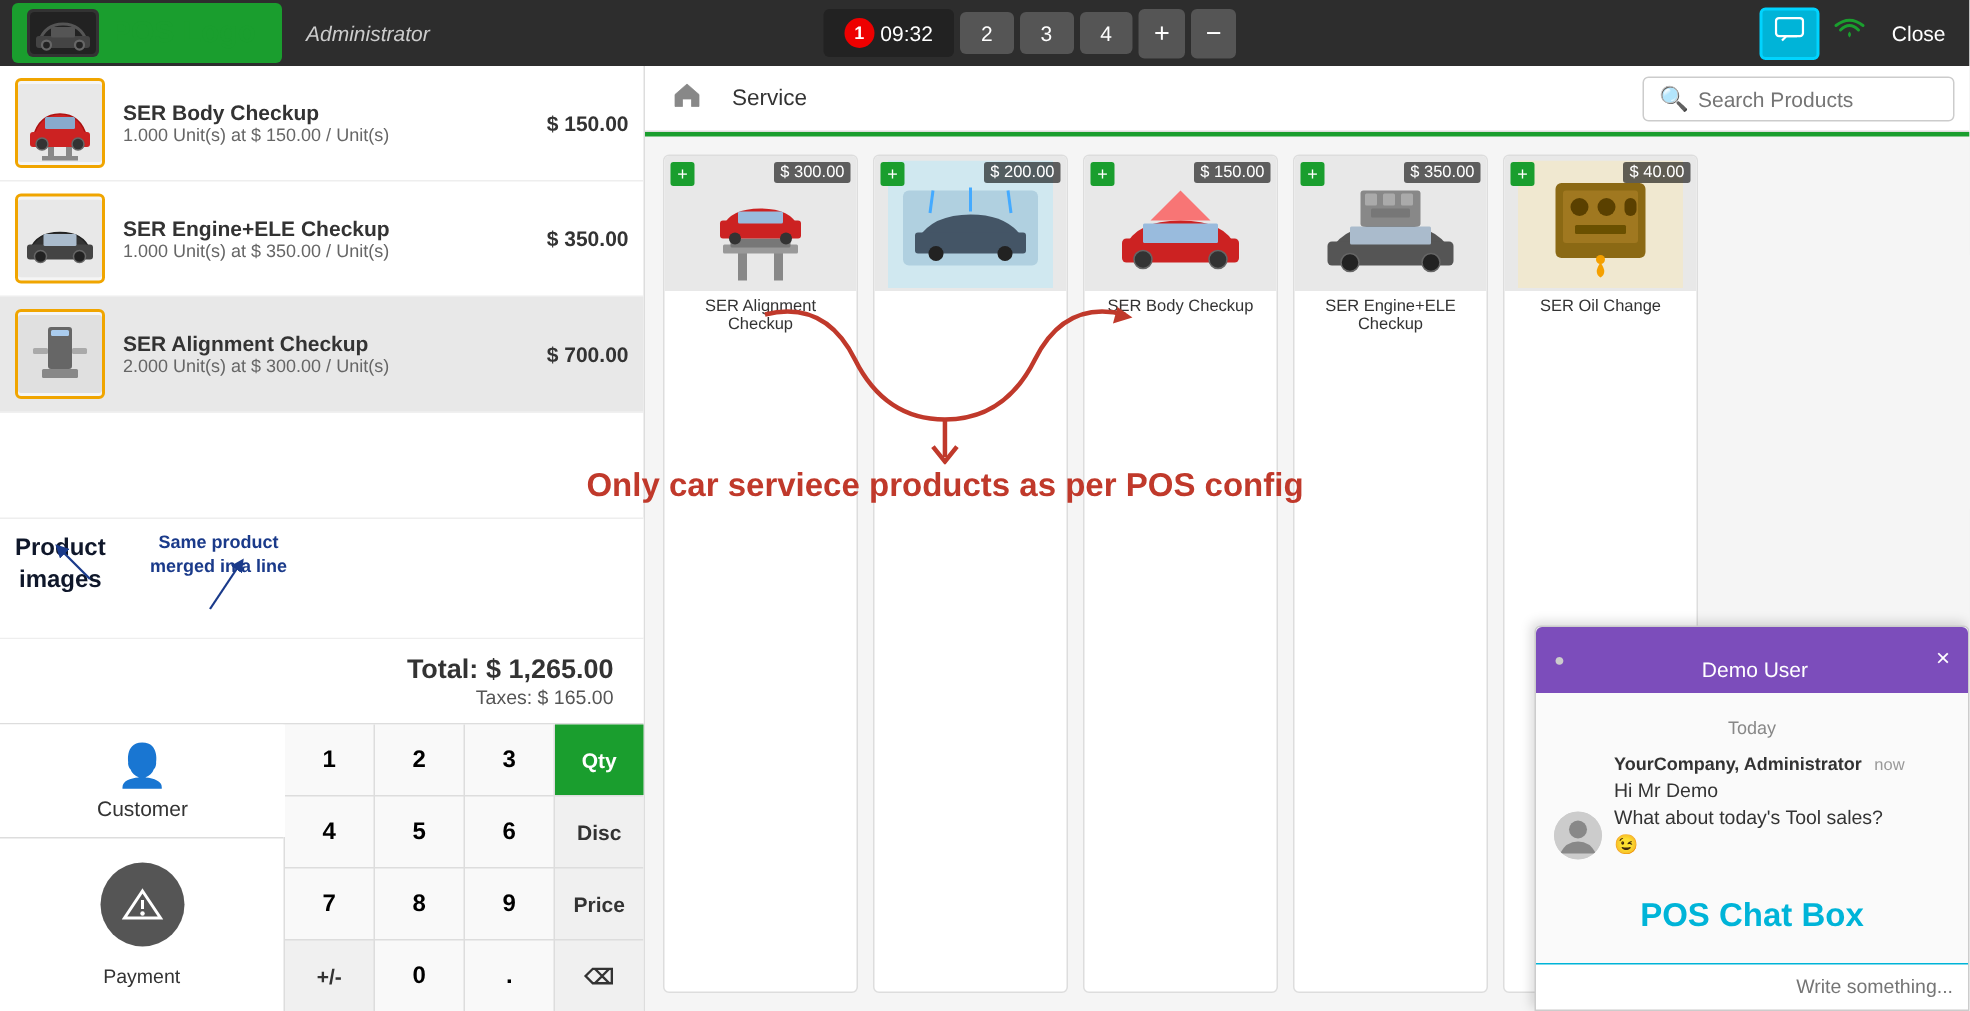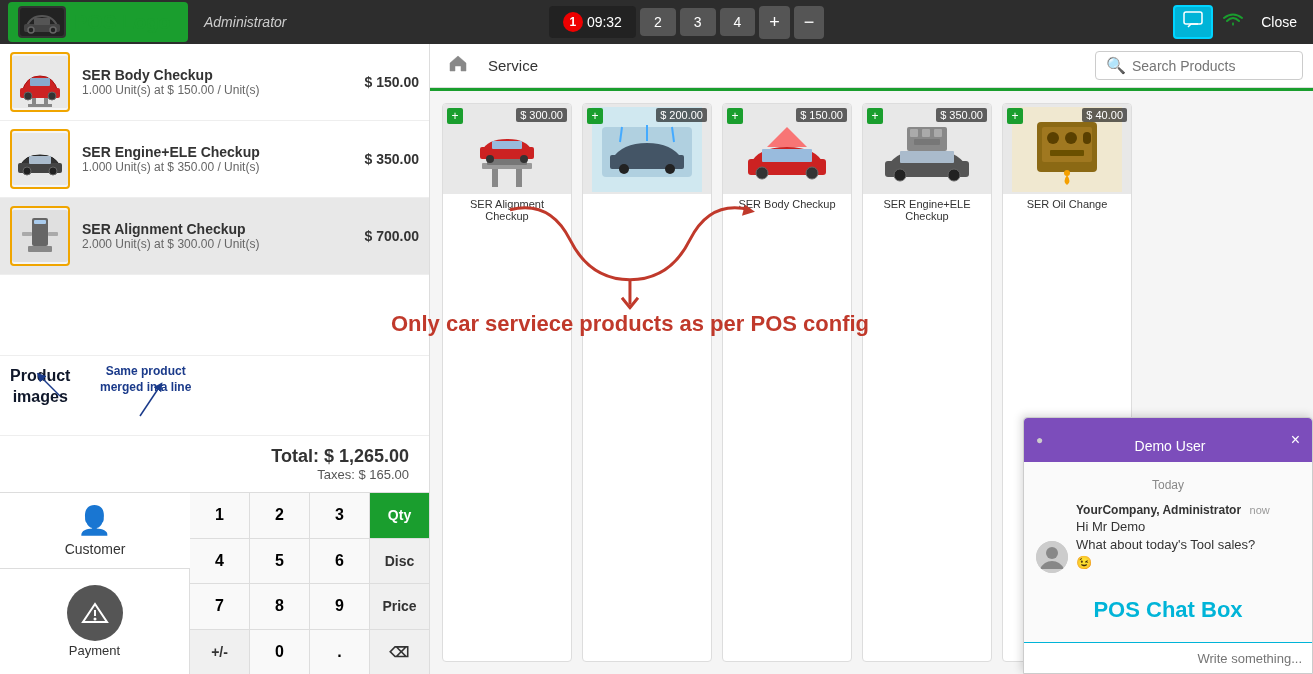--- a/index.html
+++ b/index.html
@@ -45,21 +45,21 @@
     .customer-icon { font-size: 28px; color: #555; }
     .customer-label { font-size: 14px; color: #333; margin-top: 4px; }
     .numpad { flex: 1; display: grid; grid-template-columns: repeat(4, 1fr); gap: 1px; background: #ddd; }
     .numpad-btn { background: #f9f9f9; border: none; font-size: 16px; font-weight: bold; cursor: pointer; padding: 12px 0; display: flex; align-items: center; justify-content: center; }
     .numpad-btn.action { background: #f0f0f0; color: #333; font-size: 14px; }
     .numpad-btn.qty { background: #1a9e2e; color: #fff; font-size: 14px; }
     .numpad-btn.disc { background: #f0f0f0; color: #333; font-size: 14px; }
     .numpad-btn.price { background: #f0f0f0; color: #333; font-size: 14px; }
     .payment-btn { display: flex; flex-direction: column; align-items: center; justify-content: center; width: 120px; border: none; cursor: pointer; padding: 8px; background: #fff; border-left: 1px solid #ddd; }
     .payment-circle { width: 56px; height: 56px; background: #555; border-radius: 50%; display: flex; align-items: center; justify-content: center; color: #fff; font-size: 22px; }
-    .payment-label { font-size: 13px; color: #333; margin-top: 2px; }
+    .payment-label { font-size: 13px; color: #333; margin-top: 12px; }
 
     
     .right-panel { flex: 1; display: flex; flex-direction: column; background: #f5f5f5; position: relative; }
     .right-topbar { display: flex; align-items: center; background: #fff; padding: 6px 10px; border-bottom: 1px solid #ddd; gap: 8px; }
     .home-btn { background: none; border: none; font-size: 18px; cursor: pointer; color: #555; padding: 4px 8px; }
     .category-label { font-size: 15px; color: #333; flex: 1; padding-left: 4px; }
     .search-box { display: flex; align-items: center; background: #fff; border: 1px solid #ccc; border-radius: 4px; padding: 4px 10px; gap: 6px; }
     .search-input { border: none; outline: none; font-size: 14px; width: 160px; }
     .search-icon { color: #999; }
 

